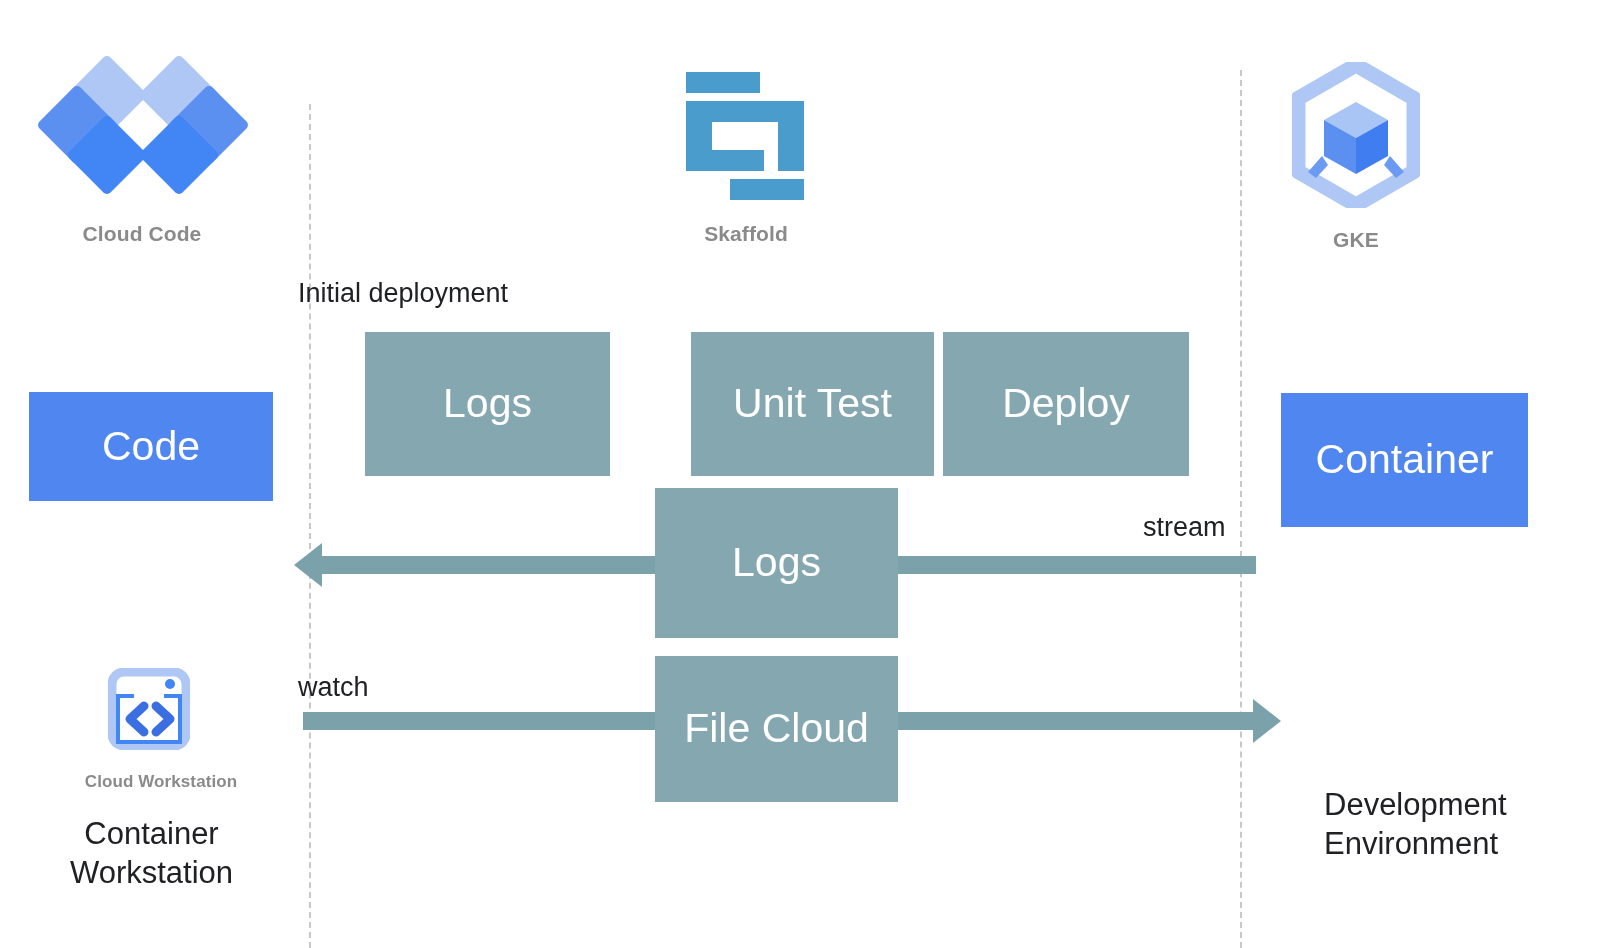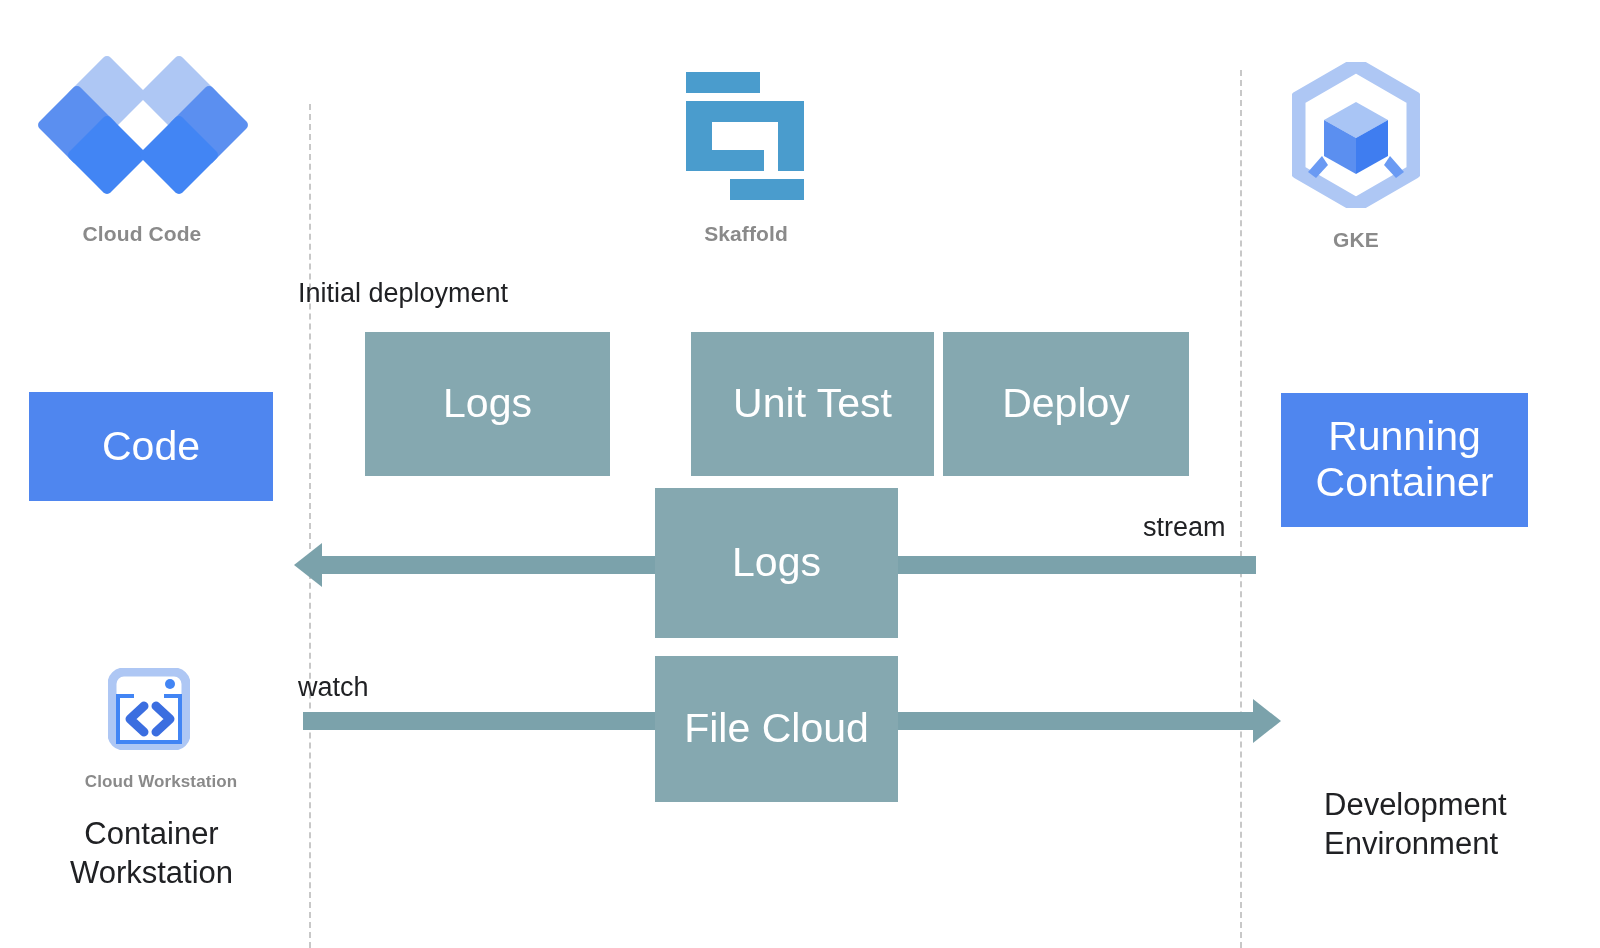--- a/index.html
+++ b/index.html
@@ -232,21 +232,20 @@
 
   <div class="box teal" id="box-build">Logs</div>
   <div class="box teal" id="box-unittest">Unit Test</div>
   <div class="box teal" id="box-logs">Logs</div>
   <div class="box teal" id="box-deploy">Deploy</div>
   <div class="box teal" id="box-filesync">File Cloud</div>
   <div class="box blue" id="box-code">Code</div>
 
   <div class="box blue" id="box-container">
     <div>
-      <div>Running</div>
       <div>Container</div>
     </div>
   </div>
 
   <div class="label" id="lbl-initial">Initial deployment</div>
   <div class="label" id="lbl-watch">watch</div>
   <div class="label" id="lbl-stream">stream</div>
 
   <div class="caption" id="cap-devws">
     <div>Container</div>

